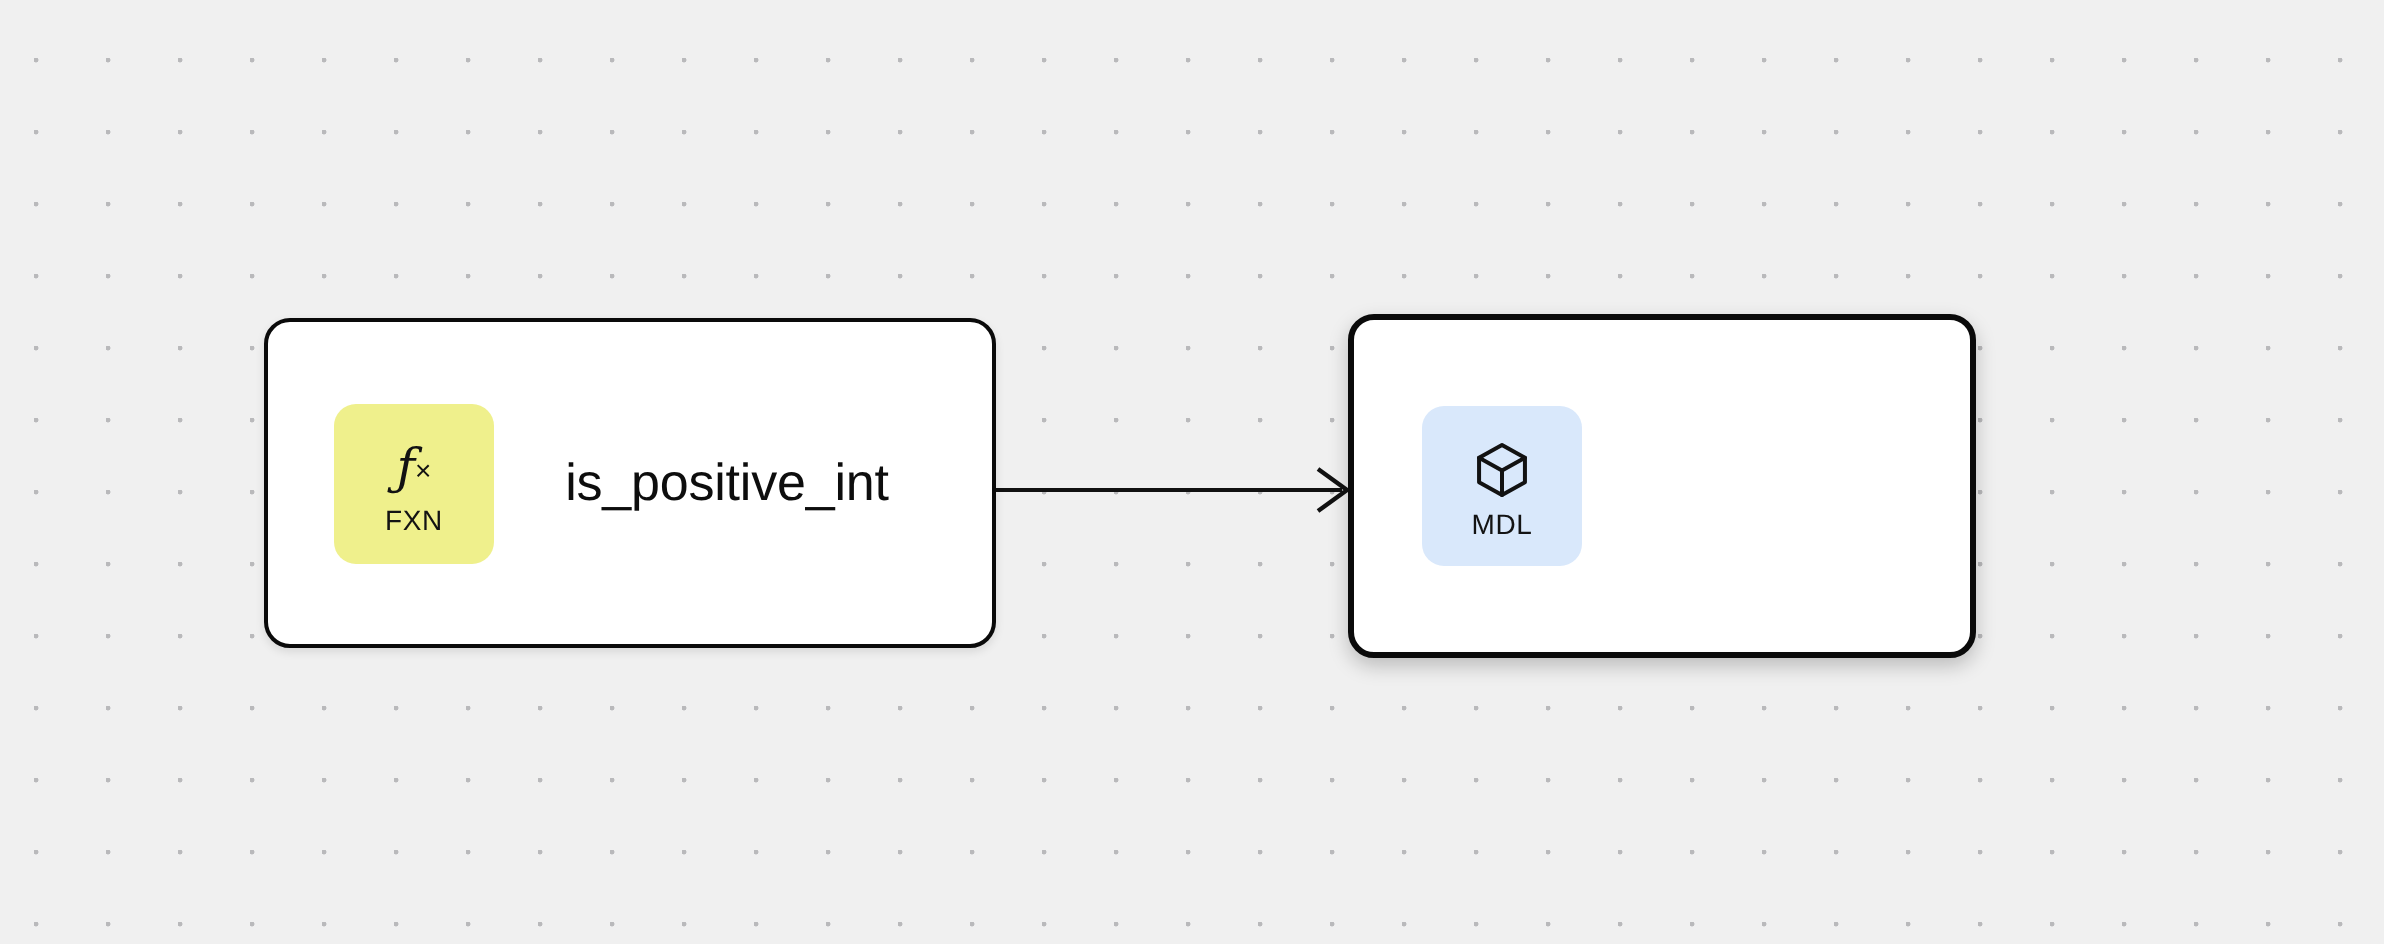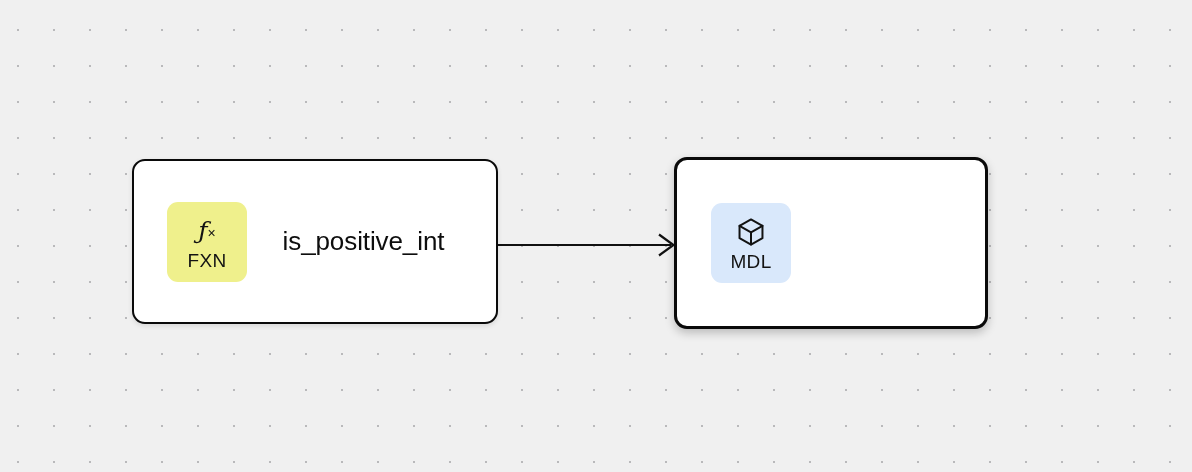--- a/index.html
+++ b/index.html
@@ -90,21 +90,21 @@
     font-size: 14px;
     font-style: normal;
     color: #121212;
     position: relative;
     top: 2px;
     left: 0px;
   }
   .node-badge .badge-abbr {
     margin-top: 3px;
     font-family: "Liberation Sans", sans-serif;
-    font-size: 19px;
+    font-size: 14px;
     font-weight: 400;
     color: #131313;
     letter-spacing: 0.3px;
     line-height: 1;
   }
 
   
   .node-title {
     flex: 1 1 auto;
     text-align: center;

